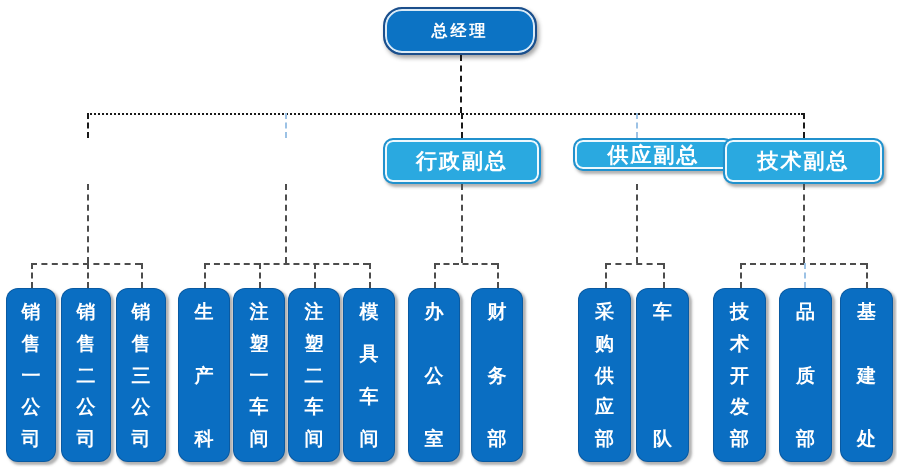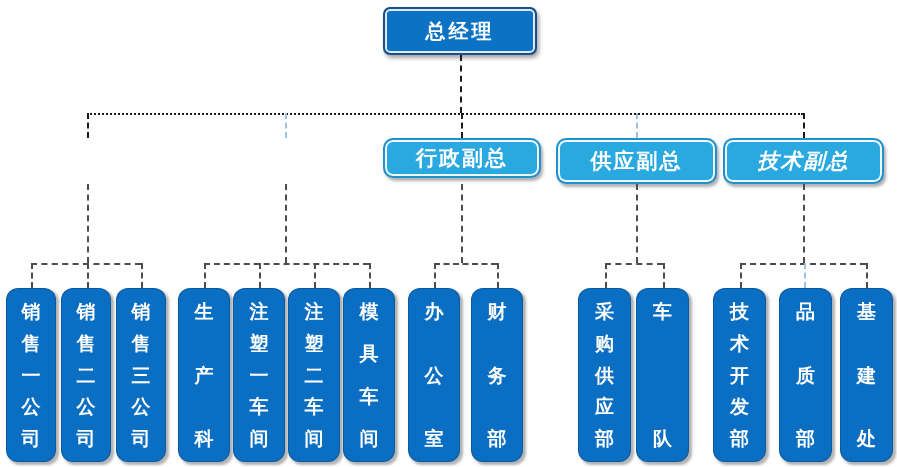--- a/index.html
+++ b/index.html
@@ -4,23 +4,23 @@
 <style>
   html,body{margin:0;padding:0;background:#fff;}
   #stage{
     position:relative;width:897px;height:467px;background:var(--background,#fff);
     font-family:"DejaVu Sans","Liberation Sans",sans-serif;overflow:hidden;
   }
   
   .box{position:absolute;display:flex;align-items:center;justify-content:center;
        color:var(--text,#fff);font-weight:bold;box-sizing:border-box;}
   .box-root{
-    background:var(--root-fill);border:2px solid var(--root-border);border-radius:7px;
+    background:var(--root-fill);border:2px solid var(--root-border);border-radius:19px;
     box-shadow:inset 0 0 0 2px rgba(255,255,255,.85),2px 3px 4px rgba(50,50,50,.45);
-    font-size:20px;letter-spacing:3px;text-align:center;
+    font-size:16px;letter-spacing:3px;text-align:center;
   }
   .box-l2{
     background:var(--level2-fill);border:2px solid var(--level2-border);border-radius:10px;
     box-shadow:inset 0 0 0 2px rgba(255,255,255,.92),2px 3px 3px rgba(100,100,100,.5);
     font-size:21px;letter-spacing:2px;
   }
   .box-l3{
     background:var(--level3-fill);border:1px solid rgba(8,70,130,.5);border-radius:12px;
     box-shadow:2.5px 2.5px 2.5px rgba(115,115,115,.55);
     font-size:19px;flex-direction:column;justify-content:space-between;
@@ -42,23 +42,23 @@
   <div class="box box-root" style="left:383px;top:7px;width:154px;height:48px;">总经理</div>
 
   <div class="vline black" style="left:460px;top:55px;height:58px;"></div>
   <div class="hline dot" style="left:87px;top:113px;width:716px;"></div>
   <div class="vline black" style="left:87px;top:113px;height:25px;"></div>
   <div class="vline light" style="left:285px;top:113px;height:25px;"></div>
   <div class="vline black" style="left:461px;top:113px;height:25px;"></div>
   <div class="vline light" style="left:636px;top:113px;height:25px;"></div>
   <div class="vline black" style="left:803px;top:113px;height:25px;"></div>
 
-  <div class="box box-l2" style="left:383px;top:138px;width:158px;height:40px;">行政副总</div>
-  <div class="box box-l2" style="left:556px;top:138px;width:161px;height:46px;">供应副总</div>
-  <div class="box box-l2" style="left:723px;top:138px;width:161px;height:46px;font-style:italic;">技术副总</div>
+  <div class="box box-l2" style="left:383px;top:138px;width:158px;height:46px;">行政副总</div>
+  <div class="box box-l2" style="left:573px;top:138px;width:161px;height:33px;">供应副总</div>
+  <div class="box box-l2" style="left:723px;top:138px;width:161px;height:46px;">技术副总</div>
 
   <div class="vline" style="left:87px;top:184px;height:79px;"></div>
   <div class="hline" style="left:31px;top:263px;width:110px;"></div>
   <div class="vline" style="left:31px;top:263px;height:25px;"></div>
   <div class="vline" style="left:87px;top:263px;height:25px;"></div>
   <div class="vline" style="left:141px;top:263px;height:25px;"></div>
 
   <div class="vline" style="left:285px;top:184px;height:79px;"></div>
   <div class="hline" style="left:204px;top:263px;width:165px;"></div>
   <div class="vline" style="left:204px;top:263px;height:25px;"></div>

